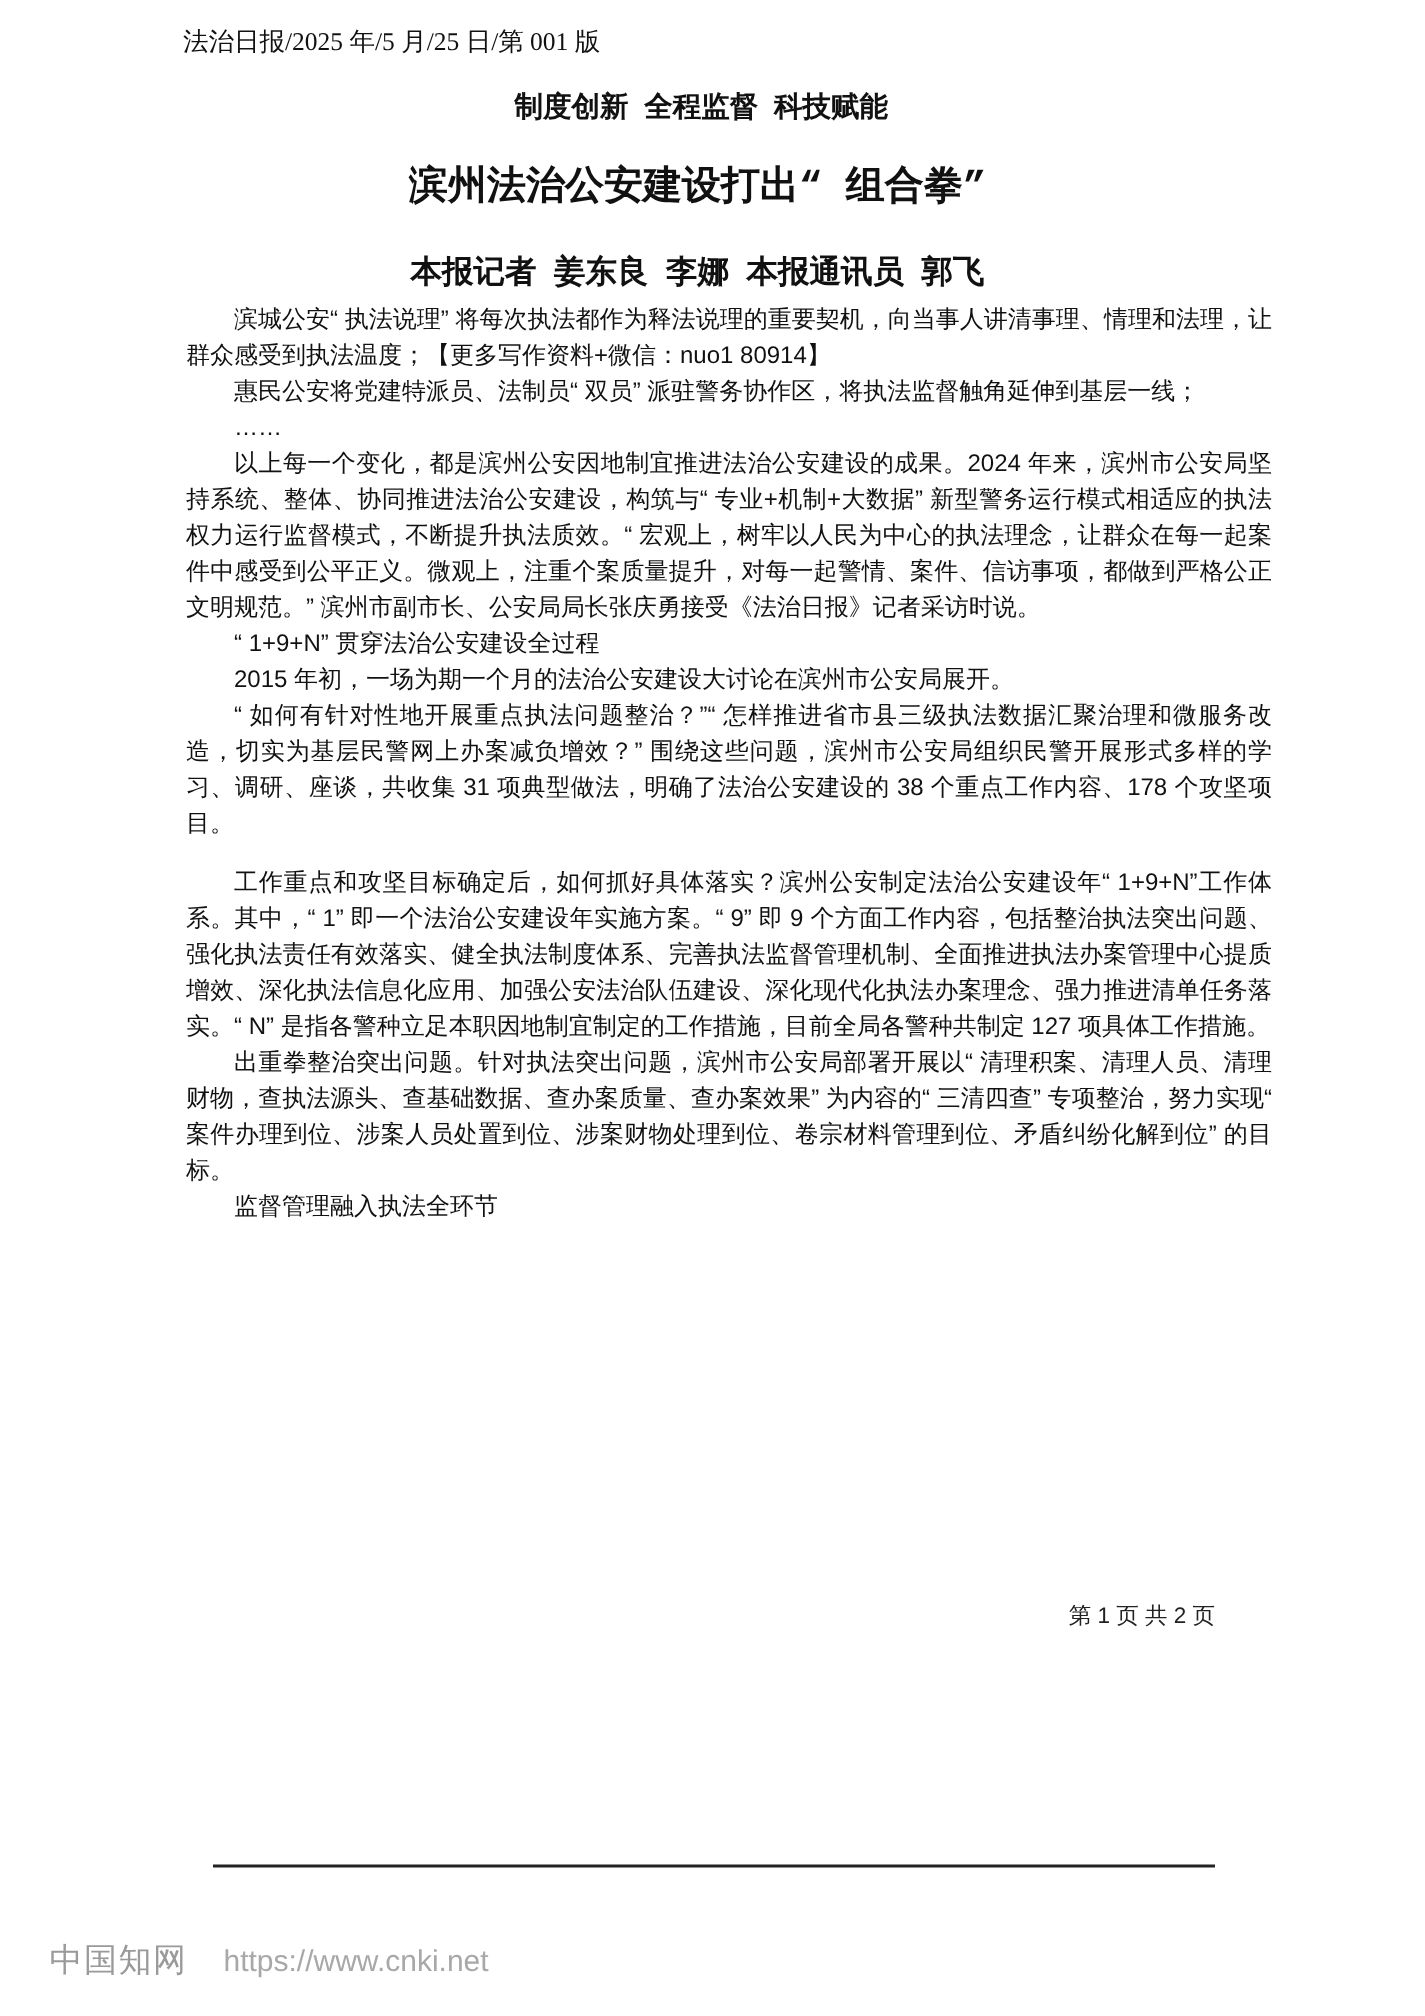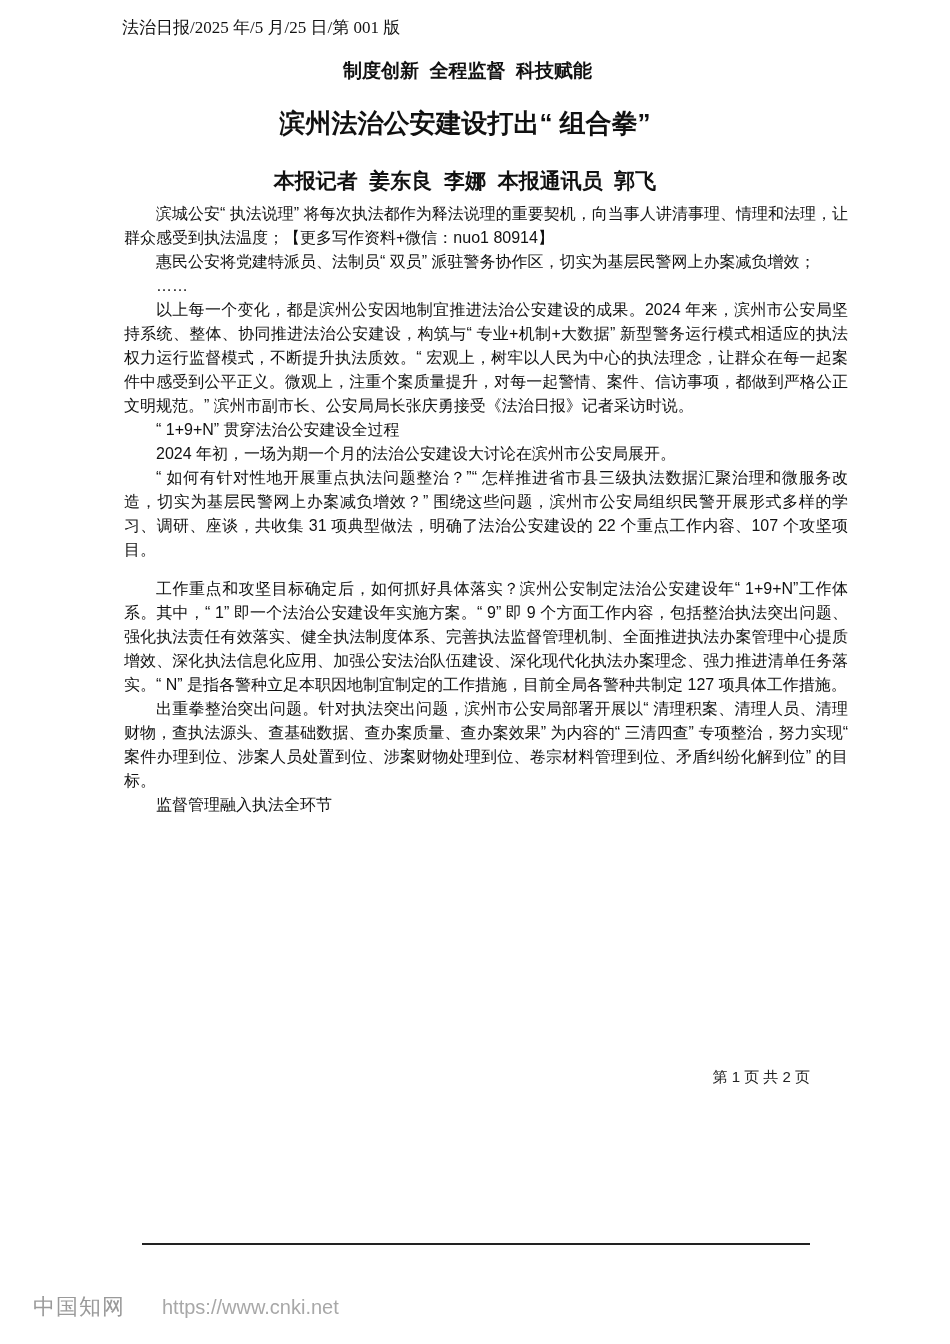--- a/index.html
+++ b/index.html
@@ -24,20 +24,21 @@
   }
   .kicker {
     font-size: 19px; font-weight: bold; color: #111111;
     white-space: pre-wrap;
     margin: 0 0 0 5px;
   }
   .title {
     font-size: 26px; font-weight: bold; color: #111111;
     white-space: pre-wrap;
     margin: 22px 0 0 0;
+    font-family: Liberation Mono, monospace;
   }
   .byline {
     font-size: 21px; font-weight: bold; color: #111111;
     white-space: pre-wrap;
     margin: 26px 0 0 0;
   }
   .article {
     position: absolute; left: 124px; top: 202px; width: 724px;
     font-size: 16px; line-height: 24px;
     text-align: justify;
@@ -58,42 +59,42 @@
   .cnki-footer {
     position: absolute; left: 33px; top: 1292px;
     display: flex; align-items: baseline;
   }
   .cnki-brand {
     font-size: 22px; color: #9a9a9a;
     letter-spacing: 1px;
   }
   .cnki-url {
     font-size: 20px; color: #a8a8a8;
-    margin-left: 37px;
+    margin-left: 24px;
   }
 </style>
 </head>
 <body>
 
 <div class="doc-header">法治日报/2025 年/5 月/25 日/第 001 版</div>
 
 <div class="headings">
   <div class="kicker">制度创新  全程监督  科技赋能</div>
   <h1 class="title">滨州法治公安建设打出“ 组合拳”</h1>
   <div class="byline">本报记者  姜东良  李娜  本报通讯员  郭飞</div>
 </div>
 
 <div class="article">
     <p>滨城公安“ 执法说理” 将每次执法都作为释法说理的重要契机，向当事人讲清事理、情理和法理，让群众感受到执法温度；【更多写作资料+微信：nuo1 80914】</p>
-    <p>惠民公安将党建特派员、法制员“ 双员” 派驻警务协作区，切实为基层民警网上办案减负增效；</p>
+    <p>惠民公安将党建特派员、法制员“ 双员” 派驻警务协作区，将执法监督触角延伸到基层一线；</p>
     <p>……</p>
     <p>以上每一个变化，都是滨州公安因地制宜推进法治公安建设的成果。2024 年来，滨州市公安局坚持系统、整体、协同推进法治公安建设，构筑与“ 专业+机制+大数据” 新型警务运行模式相适应的执法权力运行监督模式，不断提升执法质效。“ 宏观上，树牢以人民为中心的执法理念，让群众在每一起案件中感受到公平正义。微观上，注重个案质量提升，对每一起警情、案件、信访事项，都做到严格公正文明规范。” 滨州市副市长、公安局局长张庆勇接受《法治日报》记者采访时说。</p>
     <p>“ 1+9+N” 贯穿法治公安建设全过程</p>
-    <p>2024 年初，一场为期一个月的法治公安建设大讨论在滨州市公安局展开。</p>
-    <p>“ 如何有针对性地开展重点执法问题整治？”“ 怎样推进省市县三级执法数据汇聚治理和微服务改造，切实为基层民警网上办案减负增效？” 围绕这些问题，滨州市公安局组织民警开展形式多样的学习、调研、座谈，共收集 31 项典型做法，明确了法治公安建设的 22 个重点工作内容、107 个攻坚项目。</p>
+    <p>2015 年初，一场为期一个月的法治公安建设大讨论在滨州市公安局展开。</p>
+    <p>“ 如何有针对性地开展重点执法问题整治？”“ 怎样推进省市县三级执法数据汇聚治理和微服务改造，切实为基层民警网上办案减负增效？” 围绕这些问题，滨州市公安局组织民警开展形式多样的学习、调研、座谈，共收集 31 项典型做法，明确了法治公安建设的 38 个重点工作内容、178 个攻坚项目。</p>
     <p class="blank"></p>
     <p>工作重点和攻坚目标确定后，如何抓好具体落实？滨州公安制定法治公安建设年“ 1+9+N”工作体系。其中，“ 1” 即一个法治公安建设年实施方案。“ 9” 即 9 个方面工作内容，包括整治执法突出问题、强化执法责任有效落实、健全执法制度体系、完善执法监督管理机制、全面推进执法办案管理中心提质增效、深化执法信息化应用、加强公安法治队伍建设、深化现代化执法办案理念、强力推进清单任务落实。“ N” 是指各警种立足本职因地制宜制定的工作措施，目前全局各警种共制定 127 项具体工作措施。</p>
     <p>出重拳整治突出问题。针对执法突出问题，滨州市公安局部署开展以“ 清理积案、清理人员、清理财物，查执法源头、查基础数据、查办案质量、查办案效果” 为内容的“ 三清四查” 专项整治，努力实现“ 案件办理到位、涉案人员处置到位、涉案财物处理到位、卷宗材料管理到位、矛盾纠纷化解到位” 的目标。</p>
     <p>监督管理融入执法全环节</p>
   </div>
 
 <div class="page-number">第 1 页 共 2 页</div>
 
 <div class="separator"></div>
 

